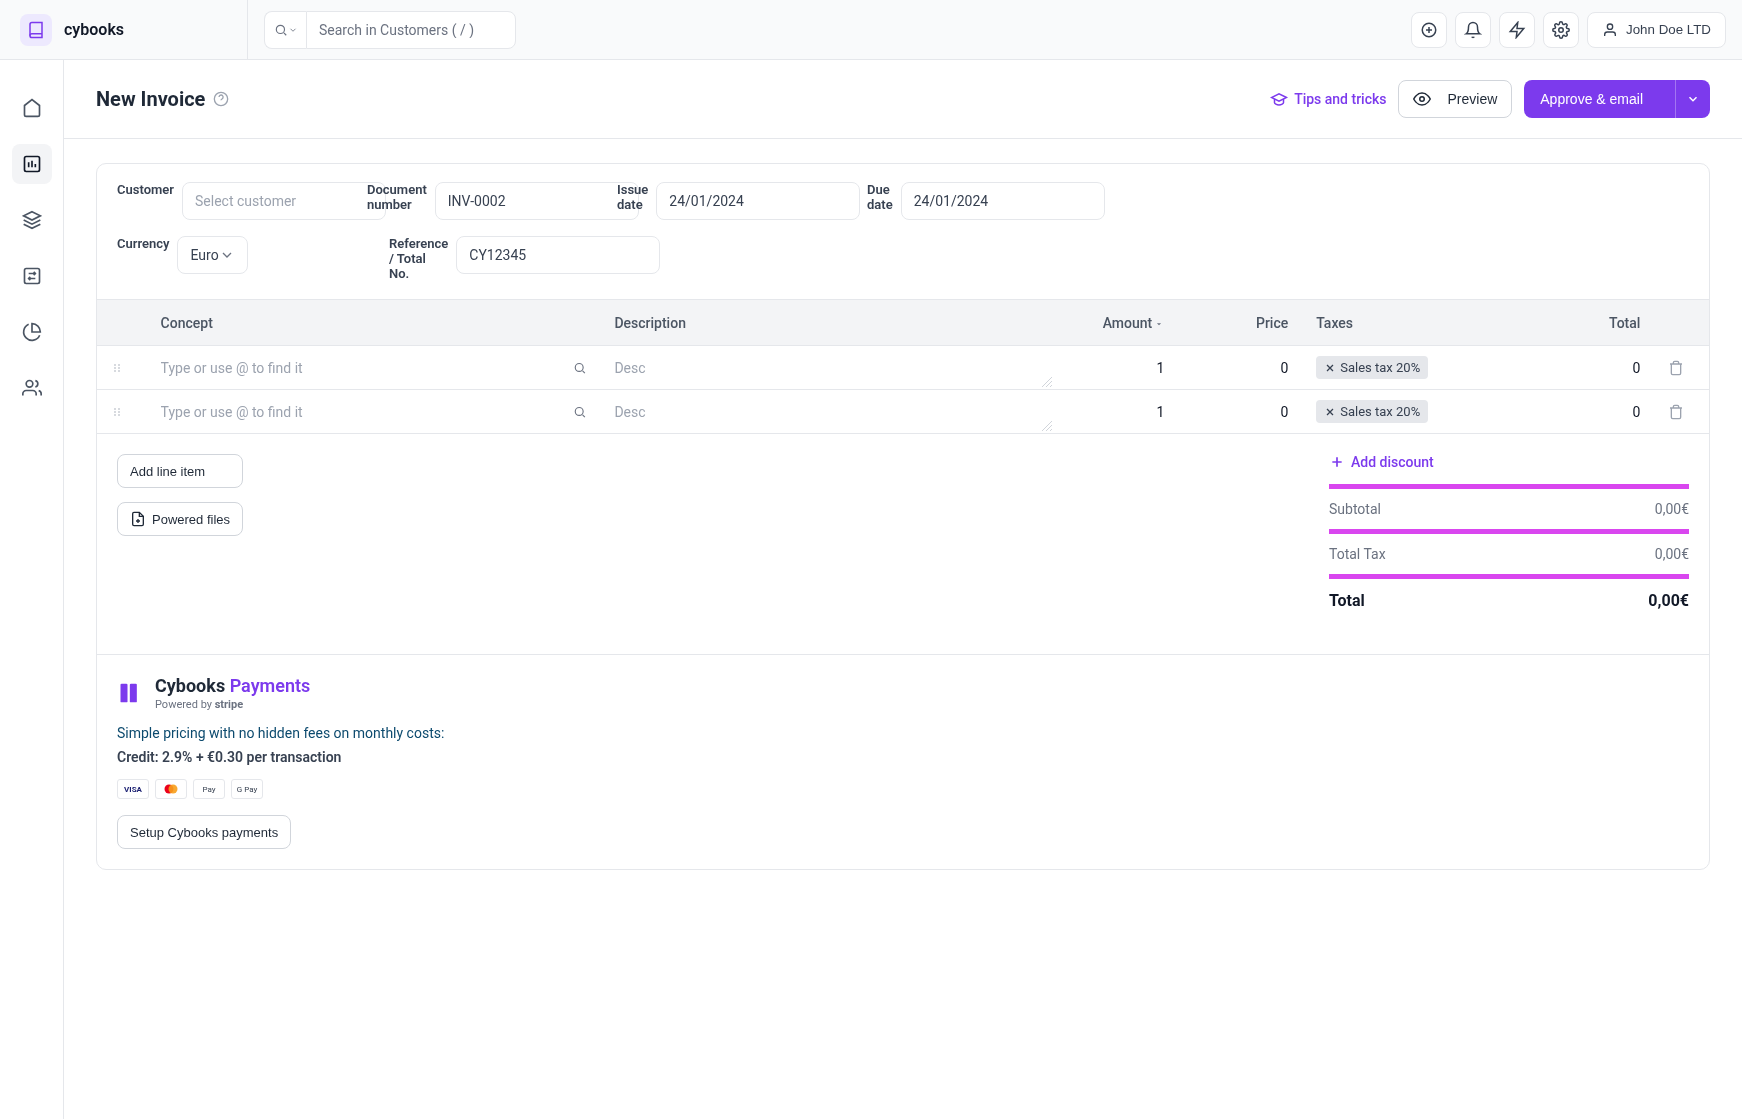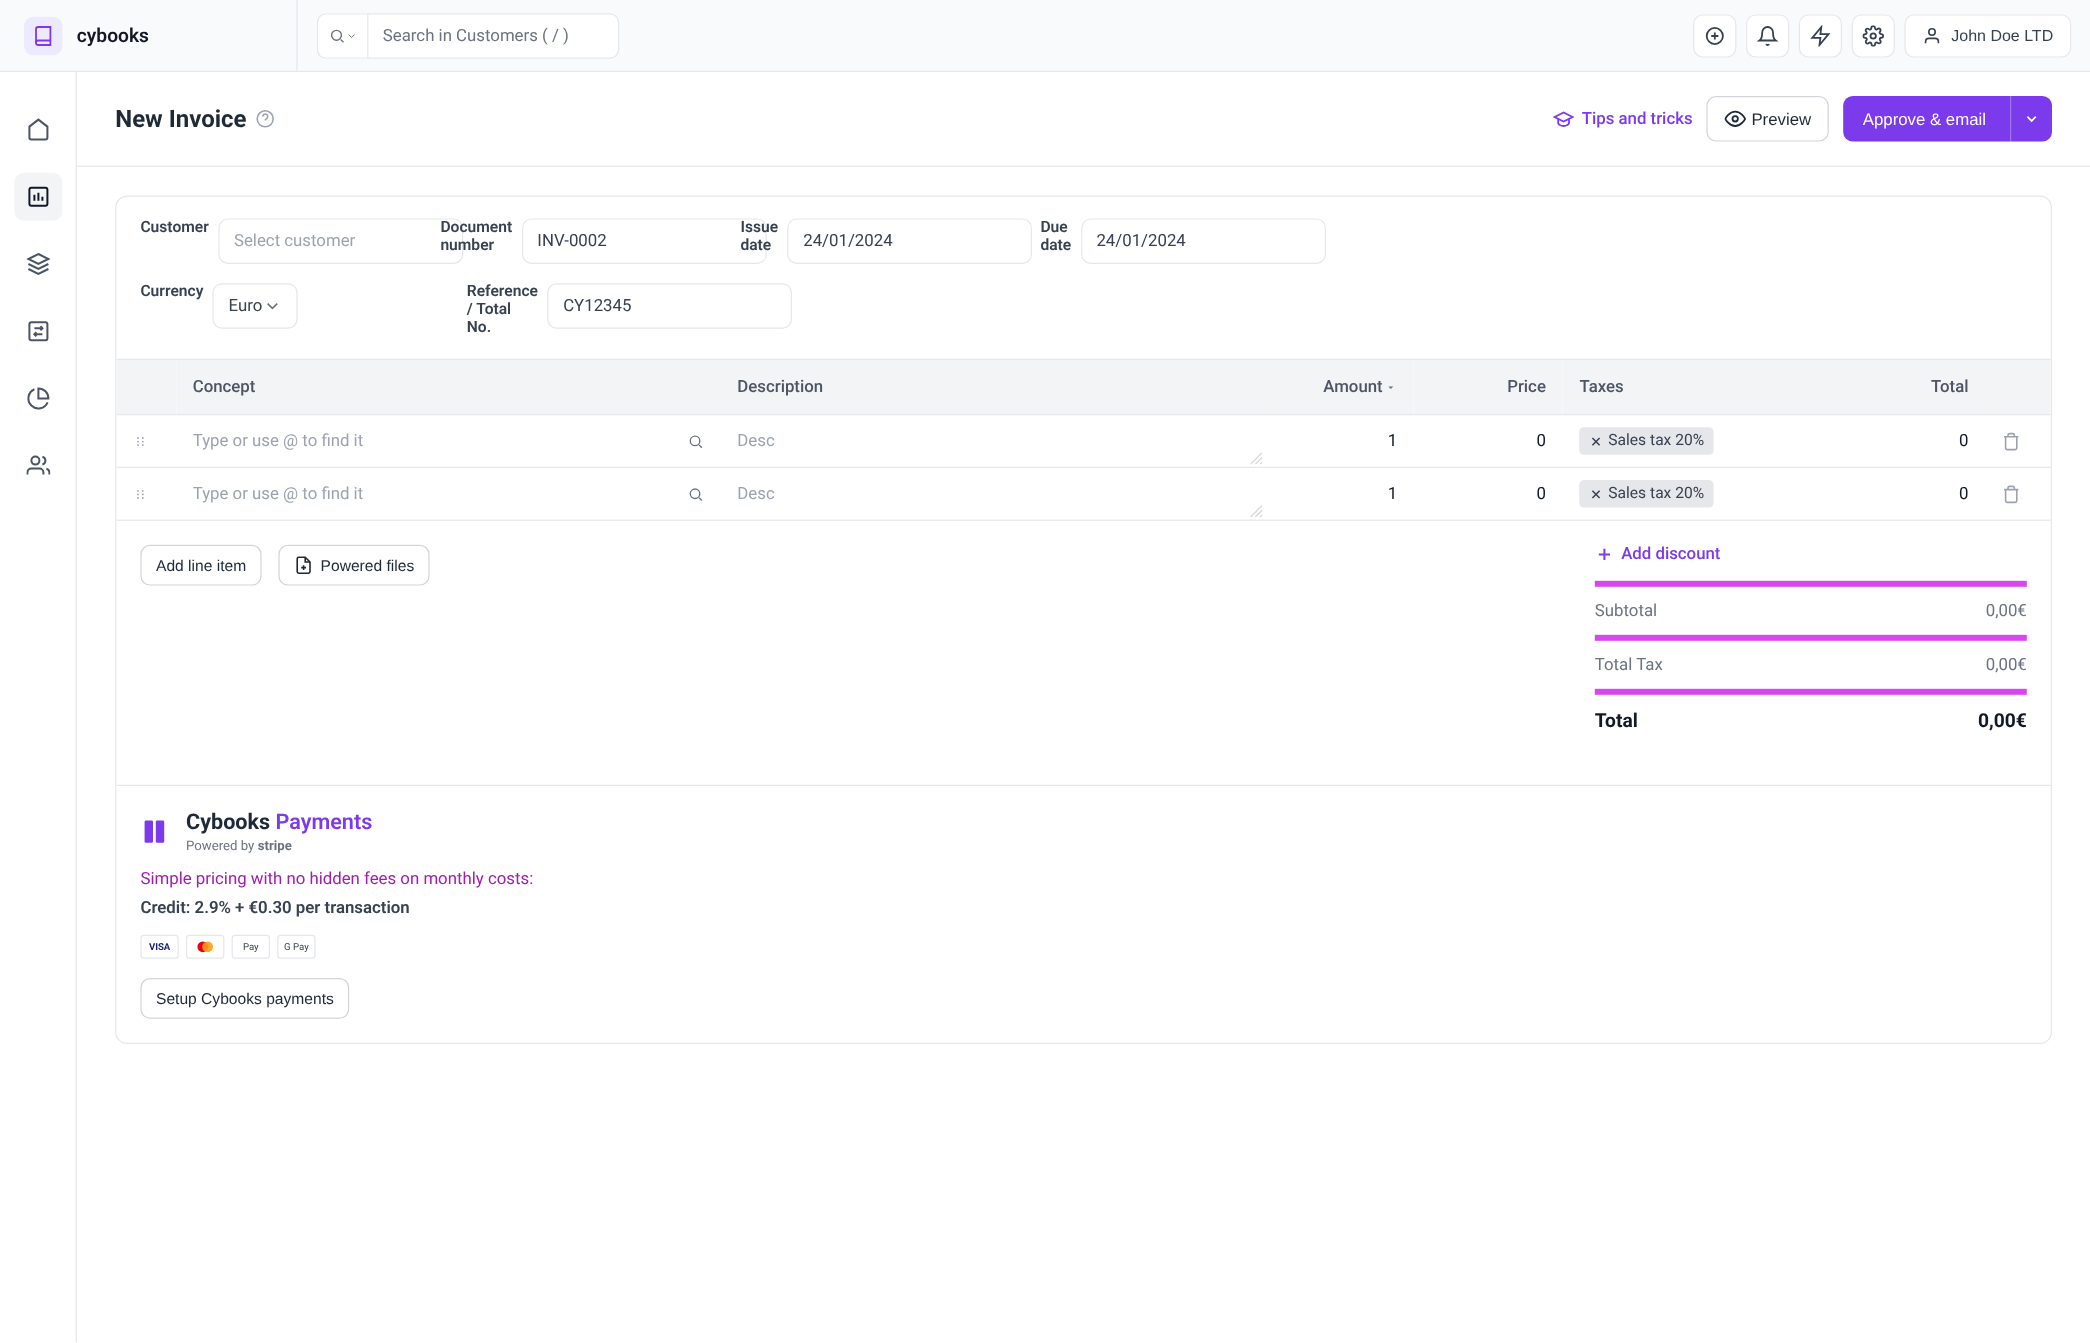--- a/index.html
+++ b/index.html
@@ -138,21 +138,21 @@
     gap: 6px;
     cursor: pointer;
   }
   .btn {
     height: 38px;
     border-radius: 8px;
     padding: 0 14px;
     font-weight: 500;
     display: inline-flex;
     align-items: center;
-    gap: 4px;
+    gap: 16px;
     cursor: pointer;
     font-size: 14px;
   }
   .btn-secondary { border: 1px solid #d1d5db; background: #fff; color: #1f2937; }
   .btn-primary { border: none; background: #7c3aed; color: #fff; }
   .btn-primary.split { padding: 0; }
   .btn-primary .main-part { padding: 0 16px; display:flex; align-items:center; height:100%; }
   .btn-primary .caret-part {
     border-left: 1px solid rgba(255,255,255,0.3);
     padding: 0 10px;
@@ -251,21 +251,21 @@
     padding: 4px 8px;
     font-size: 13px;
     color: #374151;
     cursor: pointer;
   }
   .del-icon { color: #9ca3af; cursor: pointer; }
   .resize-corner { color: #d1d5db; }
 
   
   .below-row { display: flex; padding: 20px; }
-  .below-left { display: flex; gap: 14px; }
+  .below-left { display: flex; gap: 14px; flex-direction: column; }
   .small-btn {
     height: 34px;
     border: 1px solid #d1d5db;
     border-radius: 8px;
     background: #fff;
     padding: 0 12px;
     font-size: 13px;
     font-weight: 500;
     color: #1f2937;
     display: flex;
@@ -292,21 +292,21 @@
   }
   .sum-row.total { font-weight: 700; color: #111827; font-size: 16px; }
 
   
   .payments { padding: 20px; border-top: 1px solid #e5e7eb; margin-top: 12px; }
   .pay-header { display: flex; align-items: center; gap: 10px; }
   .pay-logos { display:flex; align-items:center; }
   .pay-title { font-size: 18px; font-weight: 700; color: #1f2937; }
   .pay-title .accent { color: #7c3aed; font-weight: 600; }
   .pay-sub { font-size: 11px; color: #6b7280; text-align: left; margin-top: 2px; }
-  .pay-desc { color: #a21caf; margin-top: 14px; font-size: 14px; }
+  .pay-desc { color: #0c4a6e; margin-top: 14px; font-size: 14px; }
   .pay-bold { color: #374151; font-weight: 600; margin-top: 8px; font-size: 14px; }
   .pay-badges { display: flex; gap: 6px; margin-top: 14px; }
   .pay-badge {
     width: 32px; height: 20px;
     border: 1px solid #e5e7eb;
     border-radius: 3px;
     display:flex; align-items:center; justify-content:center;
     font-size: 8px;
     color: #374151;
     text-align: right;

